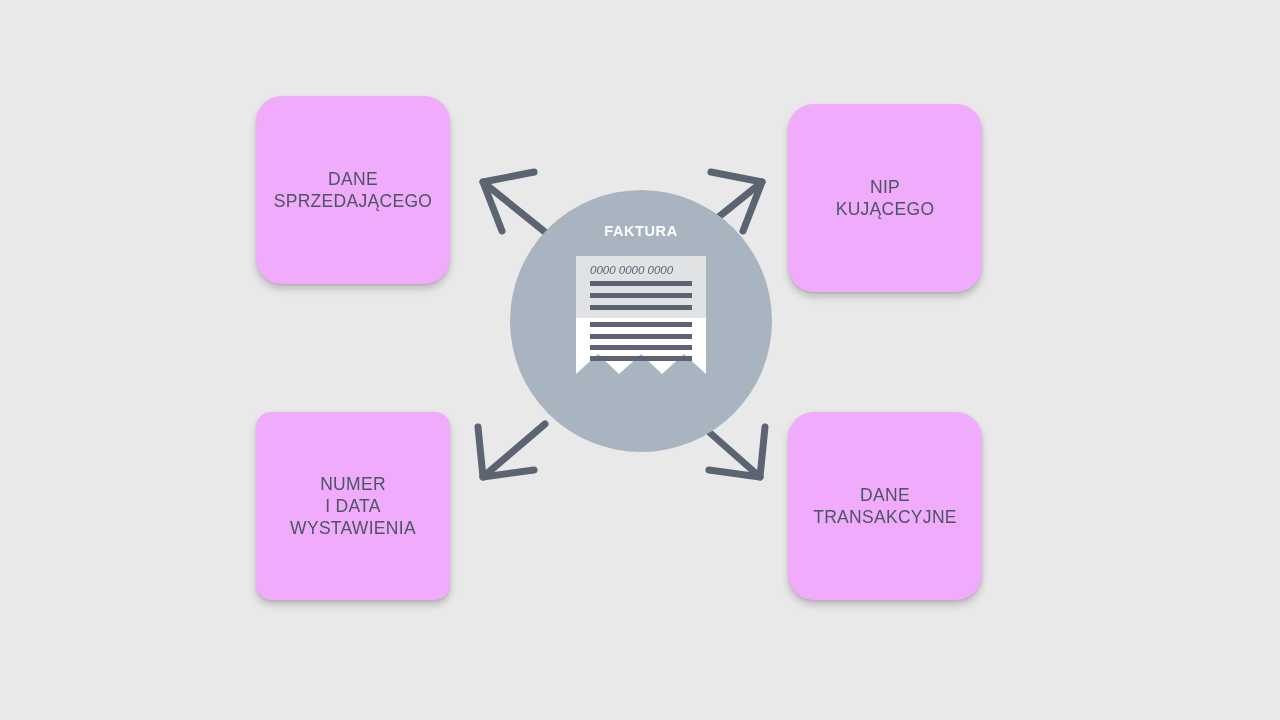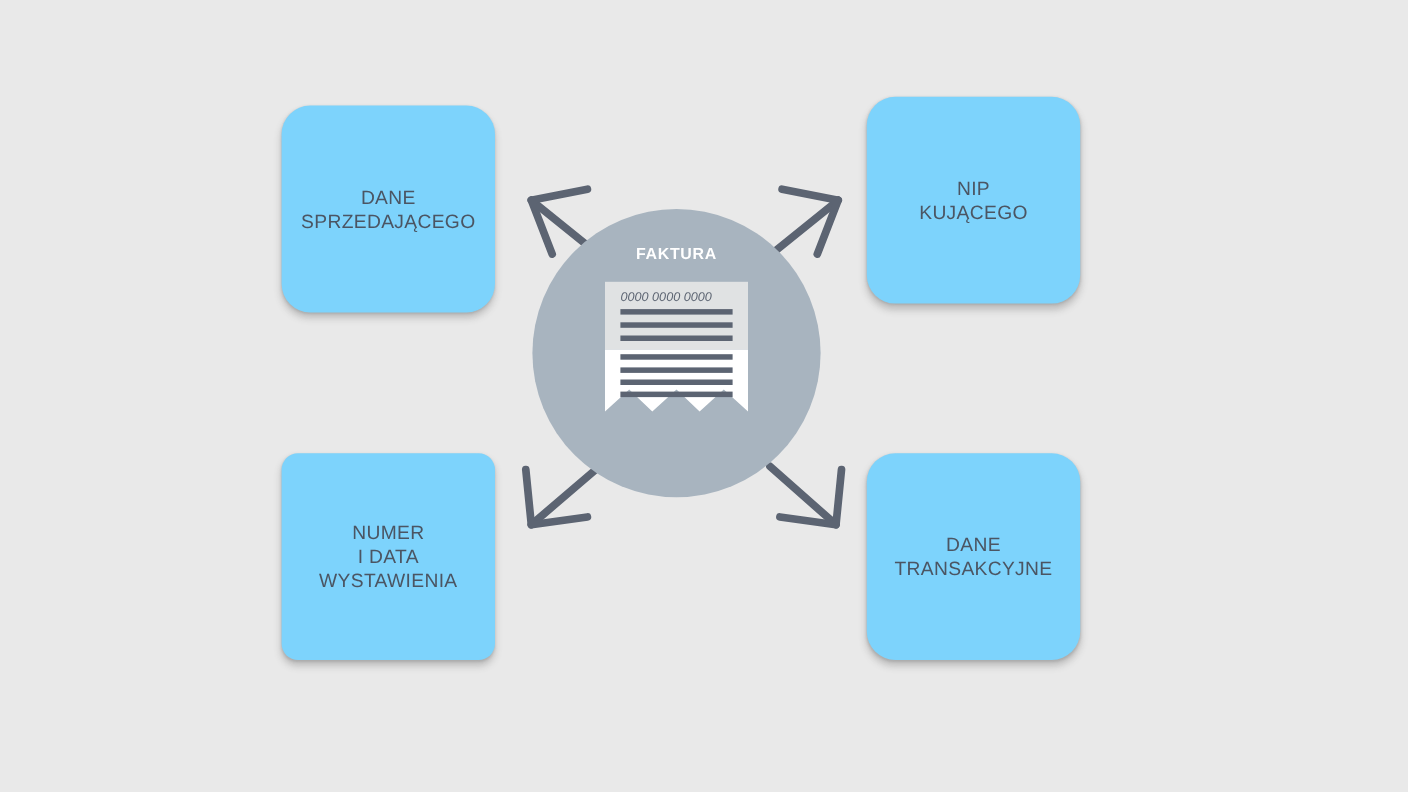--- a/index.html
+++ b/index.html
@@ -22,48 +22,48 @@
     top: 0;
     width: 1280px;
     height: 720px;
   }
 
   
   .card {
     position: absolute;
     width: 194px;
     height: 188px;
-    background: #7dd3fc;
+    background: #f0abfc;
     border-radius: 26px;
     box-shadow: 0 5px 7px rgba(90, 90, 90, 0.30),
                 0 1px 2px rgba(90, 90, 90, 0.18);
     display: flex;
     align-items: center;
     justify-content: center;
     box-sizing: border-box;
   }
   .card .card-label {
     color: #4b5563;
     font-size: 17.5px;
     line-height: 22px;
     text-align: center;
     letter-spacing: 0.3px;
     white-space: pre-line;
     font-weight: 400;
   }
 
   #card-tl { left: 256px; top: 96px; }
-  #card-tr { left: 788px; top: 88px; }
+  #card-tr { left: 788px; top: 104px; }
   #card-bl { left: 256px; top: 412px; border-radius: 15px; }
   #card-br { left: 788px; top: 412px; }
 
   
   #hub {
     position: absolute;
-    left: 484px;
+    left: 510px;
     top: 190px;
     width: 262px;
     height: 262px;
     border-radius: 50%;
     background: #a8b4bf;
     text-decoration: underline;
   }
 
   #hub-title, #hub-subtitle {
     position: absolute;

